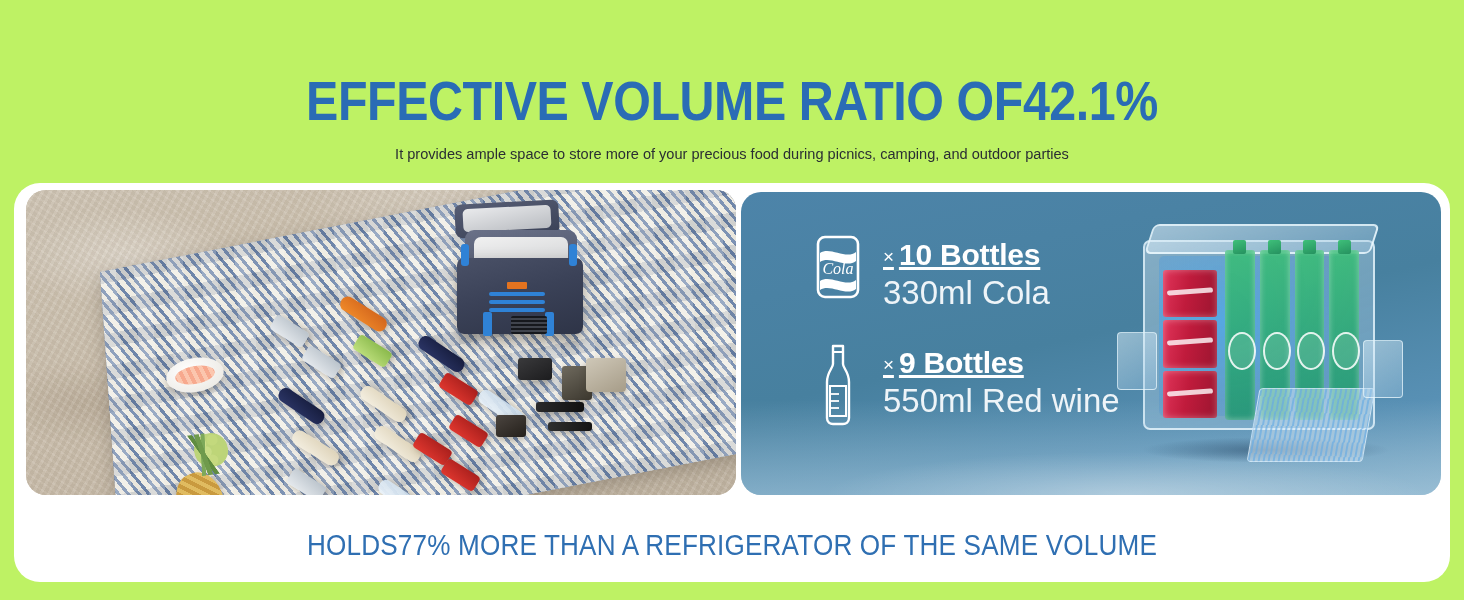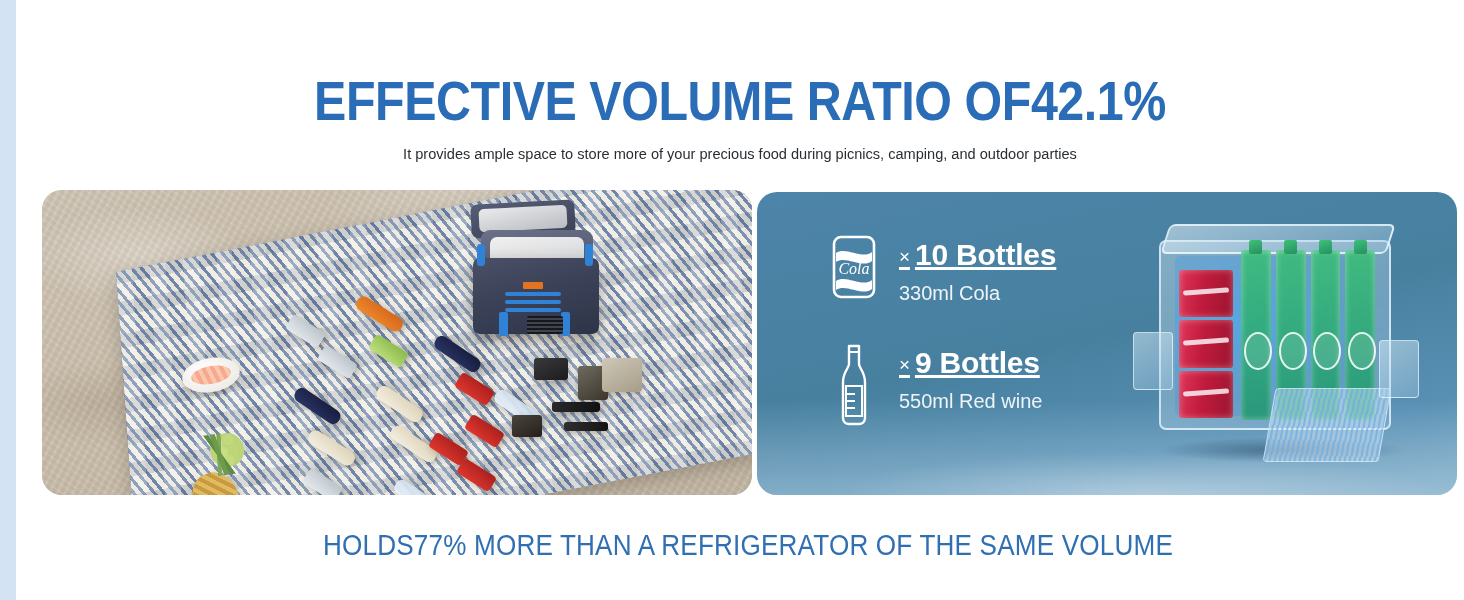--- a/index.html
+++ b/index.html
@@ -13,22 +13,21 @@
 
   body {
     font-family: "Liberation Sans", sans-serif;
     background: #d3e3f3;
     position: relative;
   }
 
   .banner {
     position: absolute;
     inset: 0;
-    background: #ffffff;
-    margin-left: 16px;
+    background: #bef264;
   }
 
   
   .header {
     position: absolute;
     top: 0; left: 0; right: 0;
     height: 183px;
     text-align: center;
   }
 
@@ -301,21 +300,21 @@
     white-space: nowrap;
     text-decoration: underline;
   }
   .spec-count .times {
     font-size: 19px;
     font-weight: normal;
     margin-right: 5px;
     vertical-align: 2px;
   }
   .spec-sub {
-    font-size: 20px;
+    font-size: 33px;
     color: #eef4f8;
     line-height: 30px;
     margin-top: 4px;
     white-space: nowrap;
   }
 
   
   .cooler-xray {
     position: absolute;
     left: 372px;

